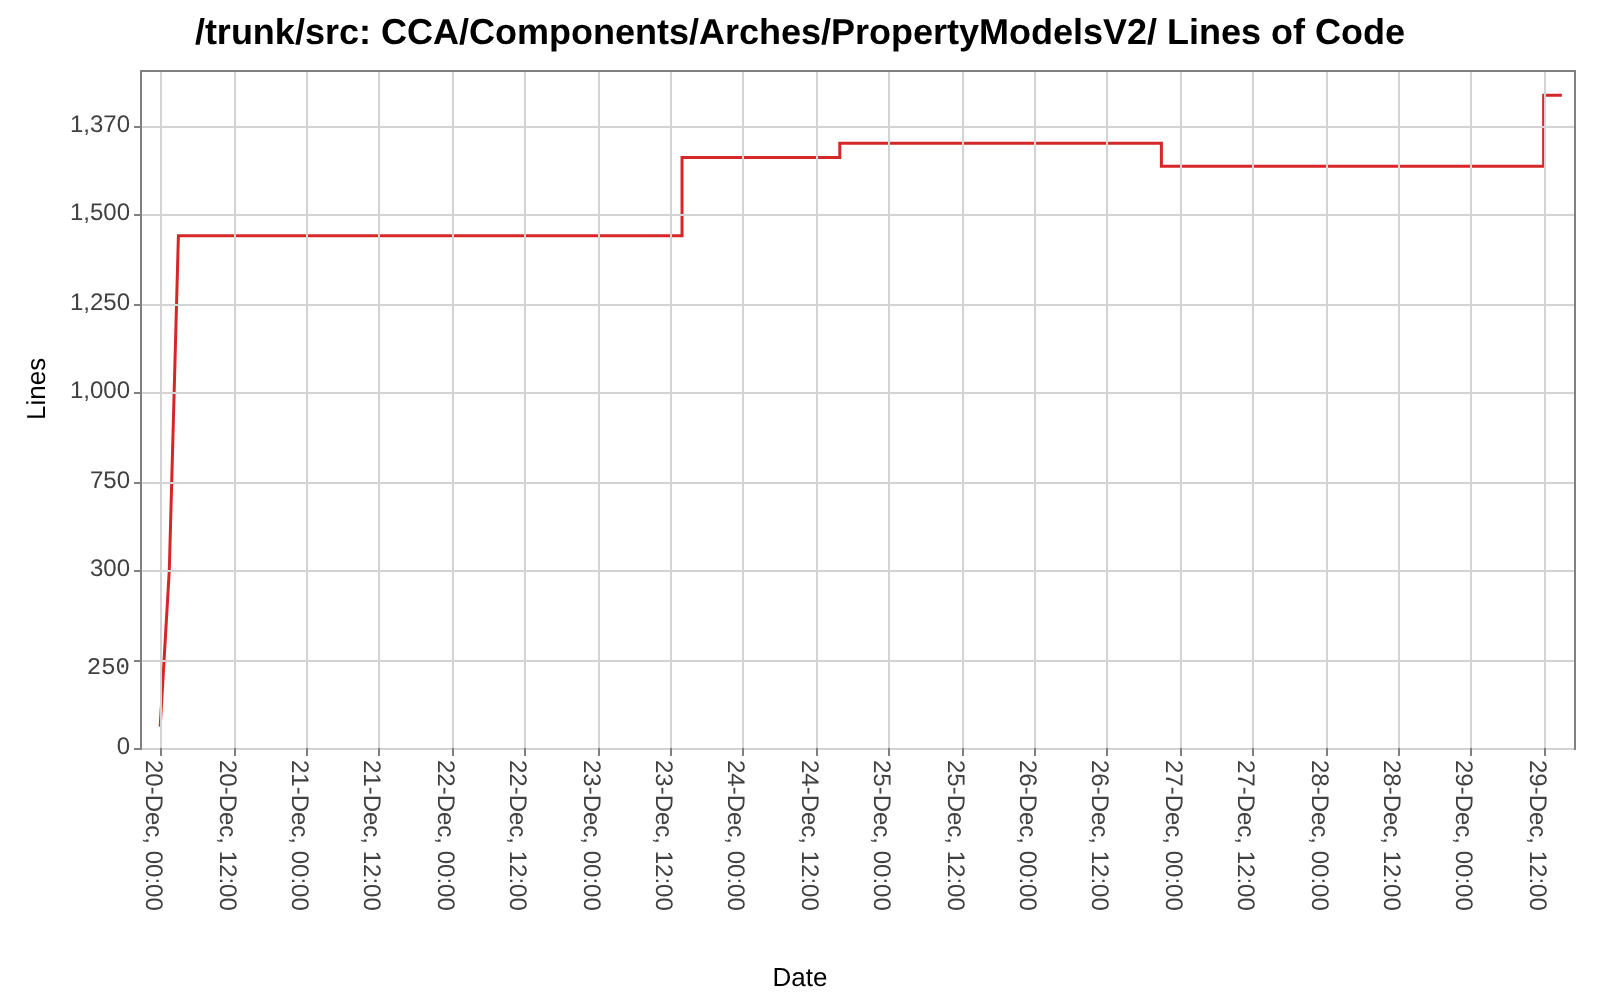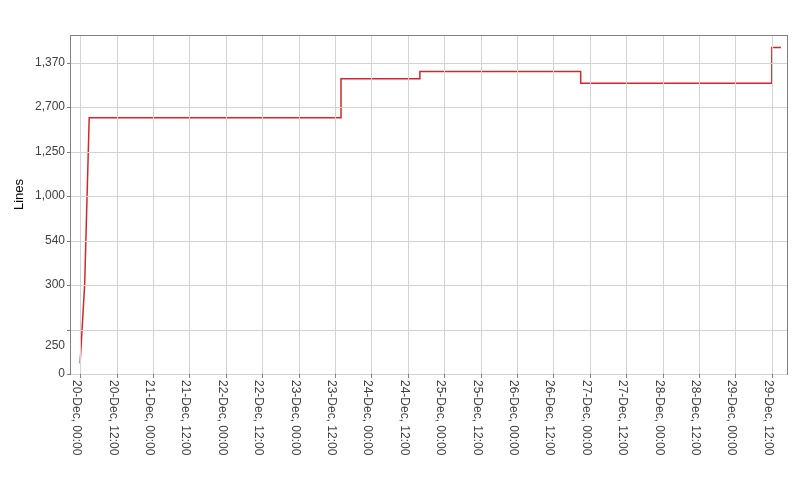--- a/index.html
+++ b/index.html
@@ -107,20 +107,21 @@
     width: 1px;
     height: 4px;
     background: #808080;
   }
 </style>
 </head>
 <body>
 
 <div class="chart-container">
 
+  <div class="chart-title">/trunk/src: CCA/Components/Arches/PropertyModelsV2/ Lines of Code</div>
 
   <div class="y-axis-label" style="left:8px;">Lines</div>
 
   <div class="plot-area">
     <svg class="line-layer">
       <polyline id="series-path" fill="none" stroke="#d62728" stroke-width="1.5" points="9.101694915254237,327.3263157894737 13.652542372881356,249.05263157894737 18.203389830508474,81.83157894736843 270.0169491525424,81.83157894736843 270.0169491525424,42.69473684210527 348.89830508474574,42.69473684210527 348.89830508474574,35.57894736842104 509.6949152542373,35.57894736842104 509.6949152542373,47.14210526315787 700.8305084745763,47.14210526315787 700.8305084745763,11.563157894736833 709.9322033898305,11.563157894736833"></polyline>
     </svg>
   <div class="y-grid" style="top: 338px;"></div>
       <div class="y-tick-mark" style="top: 338px;"></div>
       <div class="y-grid" style="top: 293.526px;"></div>
@@ -172,28 +173,29 @@
       <div class="x-grid" style="left: 591.61px;"></div>
       <div class="x-tick-mark" style="left: 591.61px;"></div>
       <div class="x-grid" style="left: 628.017px;"></div>
       <div class="x-tick-mark" style="left: 628.017px;"></div>
       <div class="x-grid" style="left: 664.424px;"></div>
       <div class="x-tick-mark" style="left: 664.424px;"></div>
       <div class="x-grid" style="left: 700.831px;"></div>
       <div class="x-tick-mark" style="left: 700.831px;"></div>
     </div>
 
+  <div class="x-axis-label">Date</div>
 
 <div class="y-tick-label" style="top: 373px;">0</div>
-    <div class="y-tick-label" style="top: 345px;">250</div>
+    <div class="y-tick-label" style="top: 334px; font-family: Liberation Mono, monospace;">250</div>
     <div class="y-tick-label" style="top: 284.053px;">300</div>
-    <div class="y-tick-label" style="top: 239.579px;">540</div>
+    <div class="y-tick-label" style="top: 239.579px;">750</div>
     <div class="y-tick-label" style="top: 195.105px;">1,000</div>
     <div class="y-tick-label" style="top: 150.632px;">1,250</div>
-    <div class="y-tick-label" style="top: 106.158px;">2,700</div>
+    <div class="y-tick-label" style="top: 106.158px;">1,500</div>
     <div class="y-tick-label" style="top: 61.6842px;">1,370</div>
     <div class="x-tick-container" style="left: 84.1017px;">
       <div class="x-tick-label">20-Dec, 00:00</div>
     </div>
     <div class="x-tick-container" style="left: 120.508px;">
       <div class="x-tick-label">20-Dec, 12:00</div>
     </div>
     <div class="x-tick-container" style="left: 156.915px;">
       <div class="x-tick-label">21-Dec, 00:00</div>
     </div>

